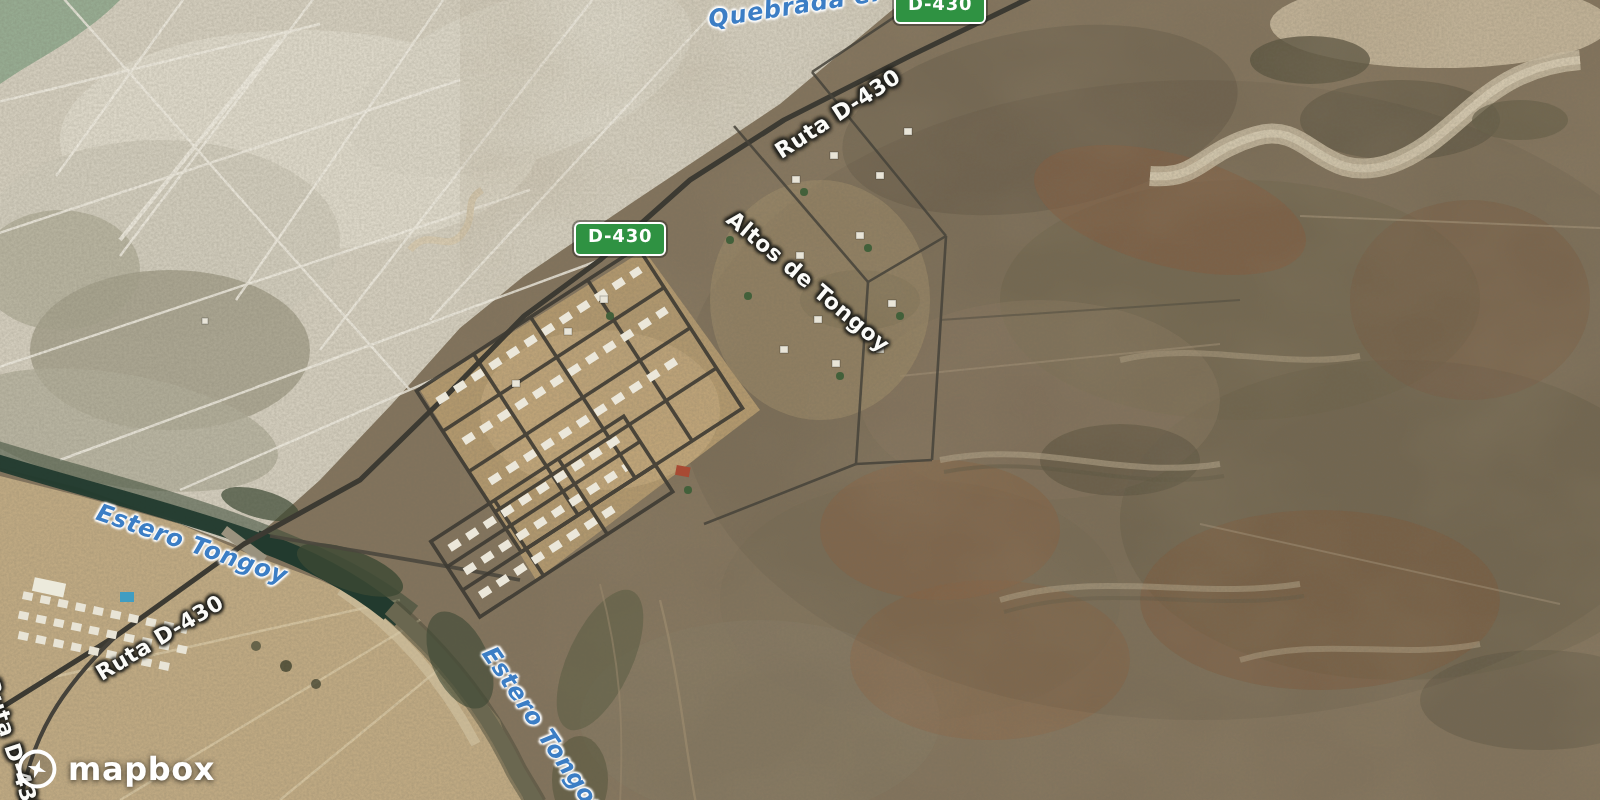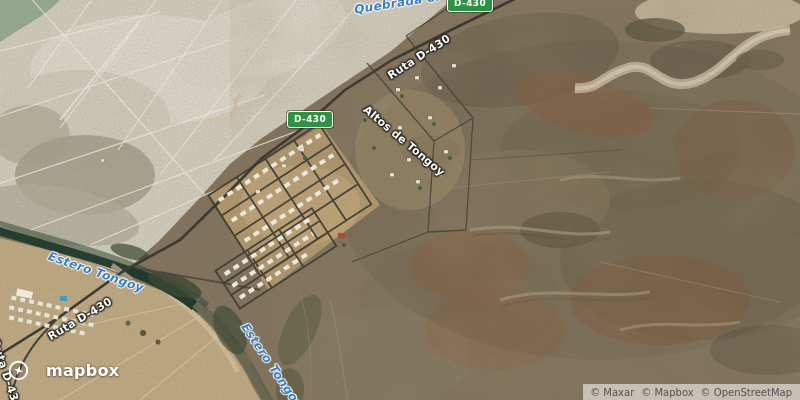--- a/index.html
+++ b/index.html
@@ -19,21 +19,21 @@
     font-size:12px;font-style:italic;font-weight:600;color:#3c7ec5;letter-spacing:.35px;
     text-shadow:0 0 1px #fff,0 0 2px rgba(255,255,255,.95),0 1px 1px rgba(255,255,255,.9),
                 0 -1px 1px rgba(255,255,255,.9),1px 0 1px rgba(255,255,255,.9),-1px 0 1px rgba(255,255,255,.9);
   }
   .shield{
     position:absolute;background:#2f9242;color:#fff;font-size:9px;font-weight:bold;
     line-height:1;padding:3px 6px;border:1.5px solid #fff;border-radius:3px;
     box-shadow:0 0 0 1px rgba(35,35,30,.45);letter-spacing:.4px;white-space:nowrap;
   }
   .logo{
-    position:absolute;left:8px;bottom:19px;display:flex;align-items:center;gap:17px;
+    position:absolute;left:8px;bottom:5px;display:flex;align-items:center;gap:5px;
     cursor:pointer;text-decoration:none;
   }
   .logo .wordmark{
     font-size:16px;font-weight:600;color:#fff;letter-spacing:.3px;
     text-shadow:0 0 3px rgba(0,0,0,.45),0 1px 2px rgba(0,0,0,.35);
   }
   .attribution{
     position:absolute;right:0;bottom:0;height:16px;display:flex;align-items:center;gap:7px;
     background:rgba(255,255,255,.55);padding:0 8px 0 7px;font-size:10px;color:#555;
   }
@@ -263,19 +263,14 @@
   <a class="logo">
     <span style="display:inline-flex;">
       <svg width="21" height="21" viewBox="0 0 24 24">
         <circle cx="12" cy="12" r="10" fill="rgba(30,30,30,.2)" stroke="#fff" stroke-width="2.2"></circle>
         <path d="M12 6.5 L13.3 10.7 L17.5 12 L13.3 13.3 L12 17.5 L10.7 13.3 L6.5 12 L10.7 10.7 Z" fill="#fff" transform="rotate(18 12 12)"></path>
       </svg>
     </span>
     <span class="wordmark">mapbox</span>
   </a>
 
-  <div class="attribution">
-    <a>© Maxar</a>
-    <a>© Mapbox</a>
-    <a>© OpenStreetMap</a>
-  </div>
 
 </div>
 
 </body></html>

